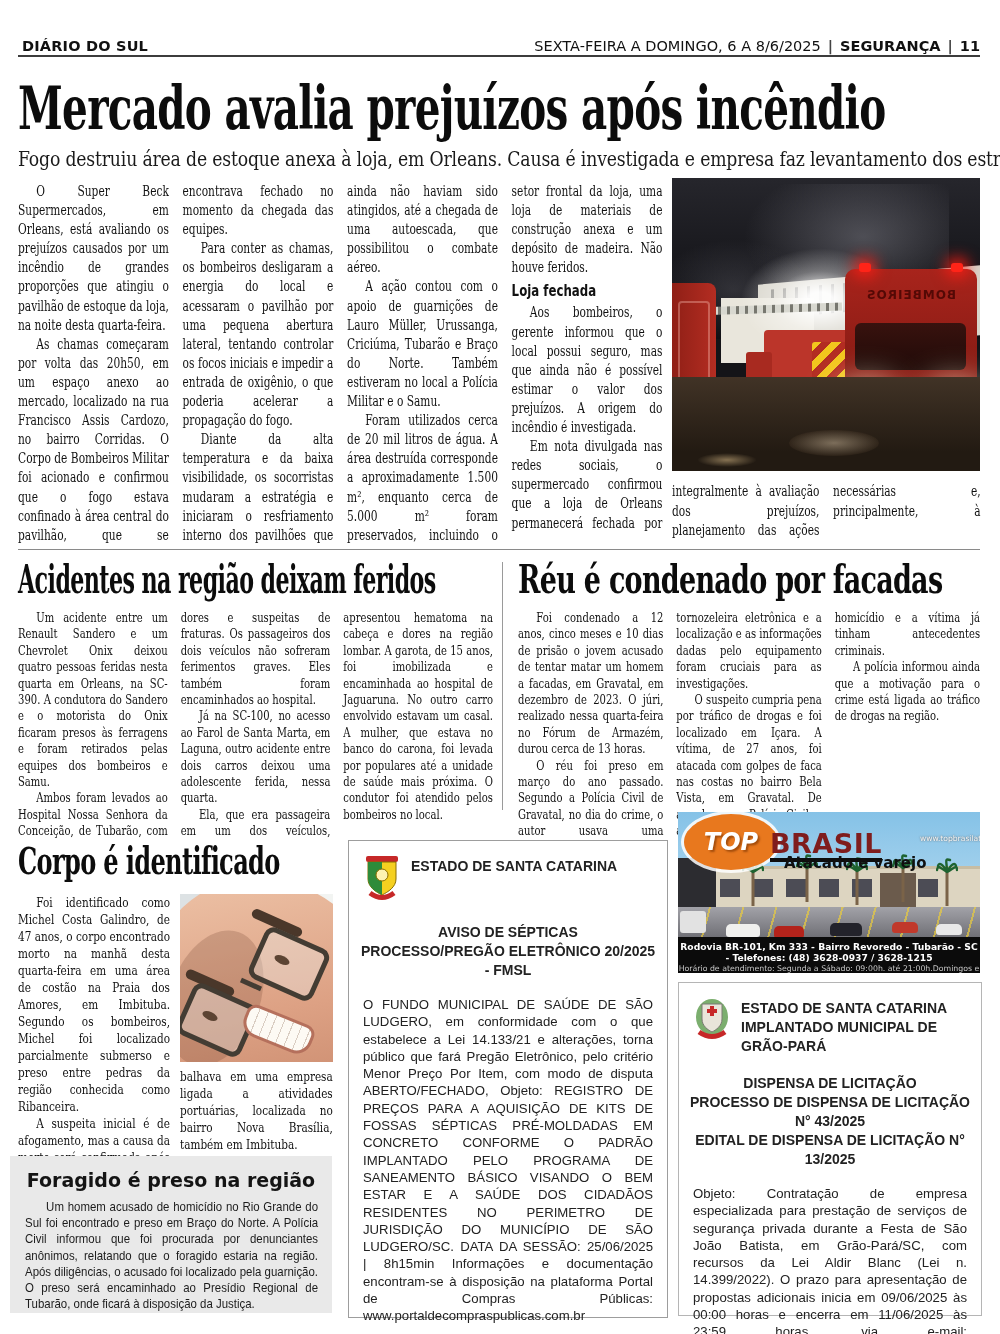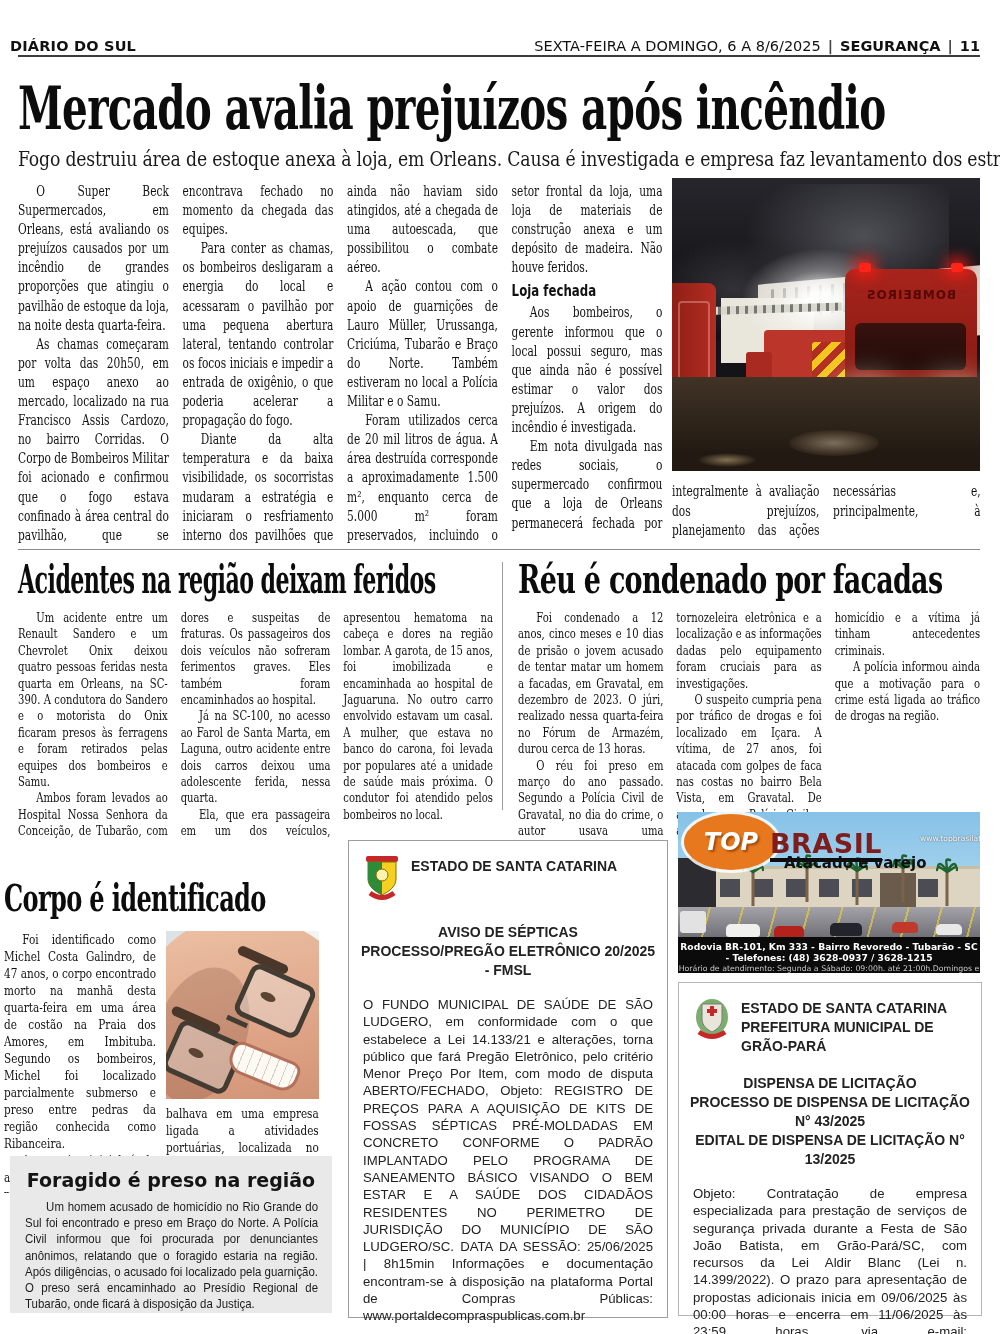--- a/index.html
+++ b/index.html
@@ -1,19 +1,19 @@
 <!DOCTYPE html>
 <html lang="pt-BR"><head>
 <meta charset="utf-8">
 <style>
   html,body{margin:0;padding:0;background:#d9d9d9;}
   .page{position:relative;width:1000px;height:1334px;background:#ffffff;margin:0 auto;overflow:hidden;
         font-family:"DejaVu Serif",serif;color:#111;}
   
-  .masthead{position:absolute;left:10px;right:20px;top:30px;height:24px;display:flex;justify-content:space-between;align-items:flex-end;
+  .masthead{position:absolute;left:22px;right:20px;top:30px;height:24px;display:flex;justify-content:space-between;align-items:flex-end;
             font-family:"DejaVu Sans",sans-serif;font-size:14.5px;}
   .mast-left{font-weight:bold;letter-spacing:.2px;}
   .mast-right{display:flex;gap:7px;align-items:baseline;}
   .mast-right .sep{color:#444;font-weight:bold;}
   .mast-bold{font-weight:bold;}
   .mast-rule{position:absolute;left:18px;right:20px;top:55px;height:2px;background:#3c3c3c;}
   
   .sq{display:inline-block;white-space:nowrap;transform-origin:left top;font-family:"DejaVu Serif",serif;font-weight:bold;color:#0c0c0c;}
   
   .headline{position:absolute;left:18px;top:72px;height:68px;}
@@ -60,21 +60,21 @@
   .vrule{position:absolute;left:502px;top:562px;width:1px;height:248px;background:#9a9a9a;}
   
   .sec-acc{position:absolute;left:18px;top:556px;width:474px;}
   .sec-acc .sq{font-size:37px;letter-spacing:-1px;transform:scale(.60,1.05);}
   .sec-stab{position:absolute;left:518px;top:556px;width:462px;}
   .sec-stab .sq{font-size:37px;letter-spacing:-1px;transform:scale(.73,1.05);}
   .col3-body{margin-top:10px;width:625px;height:230px;transform:scaleX(.76);transform-origin:left top;
              column-count:3;column-gap:17px;column-fill:auto;font-size:13.2px;line-height:16.4px;text-align:justify;overflow:hidden;}
   .sec-stab .col3-body{width:608px;}
   
-  .sec-corpo{position:absolute;left:4px;top:838px;width:316px;height:312px;margin-top:37px;}
+  .sec-corpo{position:absolute;left:18px;top:838px;width:316px;height:312px;}
   .sec-corpo .sq{font-size:36px;letter-spacing:-1px;transform:scale(.67,1.05);}
   .corpo-col1{position:absolute;left:0;top:56px;width:200px;height:262px;transform:scaleX(.76);transform-origin:left top;
               font-size:13.8px;line-height:17px;text-align:justify;overflow:hidden;}
   .corpo-cont{position:absolute;left:162px;top:230px;width:201px;transform:scaleX(.76);transform-origin:left top;
               font-size:13.8px;line-height:17px;text-align:justify;}
   
   .photo-man{position:absolute;left:162px;top:56px;width:153px;height:168px;background:#dde2e4;overflow:hidden;}
   .pm-bg{position:absolute;right:-20px;top:-20px;width:90px;height:90px;background:#f2f4f2;transform:rotate(20deg);}
   .pm-face{position:absolute;left:-34px;top:-14px;width:225px;height:235px;border-radius:46%;
            background:linear-gradient(155deg,#ecc0a4 10%,#dda184 55%,#c98a6d 90%);transform:rotate(14deg);}
@@ -326,21 +326,21 @@
         <svg width="38" height="44" viewBox="0 0 38 44">
           <ellipse cx="19" cy="20" rx="16" ry="18" fill="#7bae6e"></ellipse>
           <path d="M9 7 h20 v15 c0 7-6 11-10 13 C15 33 9 29 9 22 Z" fill="#e9e5da" stroke="#7a7a72"></path>
           <rect x="14" y="12" width="10" height="4" fill="#c62828"></rect>
           <rect x="17" y="9" width="4" height="10" fill="#c62828"></rect>
           <path d="M6 35 q13 9 26 0" stroke="#c62828" stroke-width="5" fill="none"></path>
         </svg>
       </span>
       <div class="ad-org">
         <div>ESTADO DE SANTA CATARINA</div>
-        <div>PREFEITURA MUNICIPAL DE GRÃO-PARÁ</div>
+        <div>IMPLANTADO MUNICIPAL DE GRÃO-PARÁ</div>
       </div>
     </div>
     <div class="ad-titles">
       <div>DISPENSA DE LICITAÇÃO</div>
       <div>PROCESSO DE DISPENSA DE LICITAÇÃO N° 43/2025</div>
       <div>EDITAL DE DISPENSA DE LICITAÇÃO N° 13/2025</div>
     </div>
     <div class="ad-body" lang="pt-BR">Objeto: Contratação de empresa especializada para prestação de serviços de segurança privada durante a Festa de São João Batista, em Grão-Pará/SC, com recursos da Lei Aldir Blanc (Lei n. 14.399/2022). O prazo para apresentação de propostas adicionais inicia em 09/06/2025 às 00:00 horas e encerra em 11/06/2025 às 23:59 horas, via e-mail: licitacoes@graopara.sc.gov.br.</div>
 
   </div>

